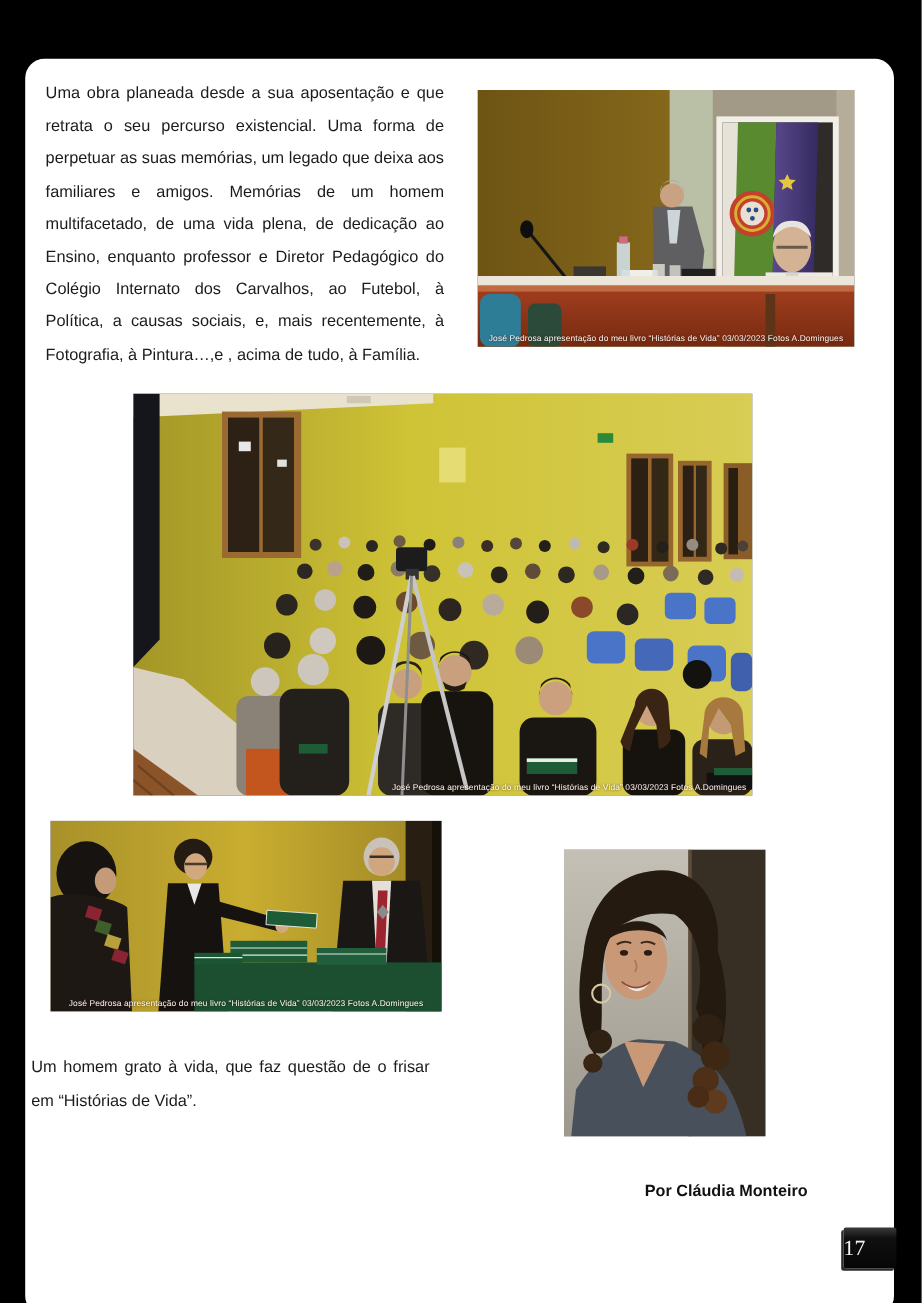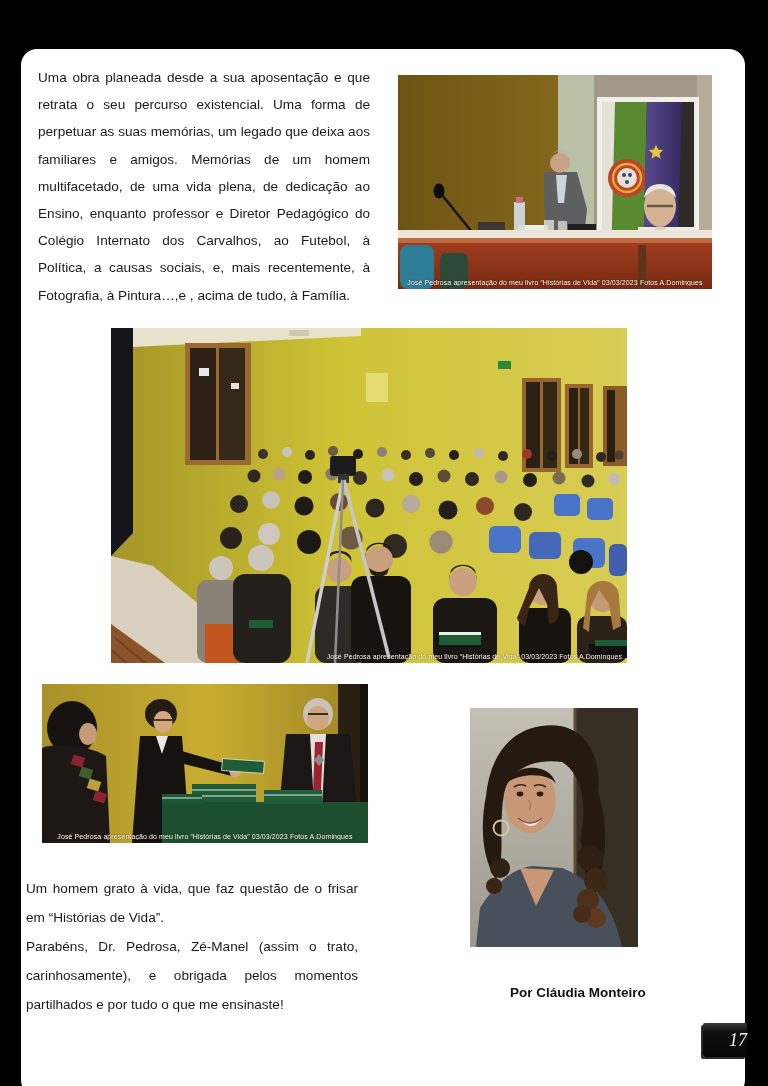--- a/index.html
+++ b/index.html
@@ -29,29 +29,28 @@
   .caption{
     position:absolute;left:0;right:0;bottom:3px;
     color:rgba(255,255,255,.96);font-size:7px;letter-spacing:.1px;
     text-shadow:0 0 2px rgba(60,20,0,.8);
     white-space:nowrap;overflow:hidden;
   }
   .caption.center{text-align:center;}
   .caption.right{text-align:right;padding-right:5px;}
   #byline{
     position:absolute;left:462px;top:936px;width:190px;
-    text-align:center;font-weight:bold;font-size:13.5px;color:#111;
+    text-align:right;font-weight:bold;font-size:13.5px;color:#111;
   }
   #page-number-tab{
     position:absolute;left:703px;top:1023px;width:44px;height:34px;
     background:linear-gradient(#3a3a3a 0%,#101010 26%,#060606 100%);
     border-radius:2px;
-    display:flex;align-items:center;justify-content:flex-end;
+    display:flex;align-items:center;justify-content:flex-start;
     box-shadow:-2px 2px 0 rgba(20,20,20,.9);
-    font-style:italic;
   }
   #page-number{
     color:#f2f2f2;font-family:"Liberation Serif", serif;font-size:18px;
   }
 </style>
 </head>
 <body>
 
 <div class="paper">
 
@@ -346,21 +345,20 @@
       <path d="M64,78 q6,-3 12,1" stroke="#3a281a" stroke-width="1.6" fill="none"></path>
       <path d="M59,92 q3,6 0,10" stroke="#a87a5c" stroke-width="1.5" fill="none"></path>
       <path d="M48,110 q12,10 24,0 q-10,16 -24,0 z" fill="#f0e8e0"></path>
       <path d="M48,110 q12,10 24,0" stroke="#8a4a3a" stroke-width="1.5" fill="none"></path>
       <circle cx="31" cy="120" r="7.5" fill="none" stroke="#d9c9a2" stroke-width="1.8"></circle>
     </svg>
   </div>
 
   <div class="text-block" id="closing-text">
     <p>Um homem grato à vida, que faz questão de o frisar em “Histórias de Vida”.</p>
-    <p>Parabéns, Dr. Pedrosa, Zé-Manel (assim o trato, carinhosamente), e obrigada pelos momentos partilhados e por tudo o que me ensinaste!</p>
   </div>
 
   <div id="byline">Por Cláudia Monteiro</div>
 
 </div>
 
 <div id="page-number-tab">
   <span id="page-number">17</span>
 </div>
 

